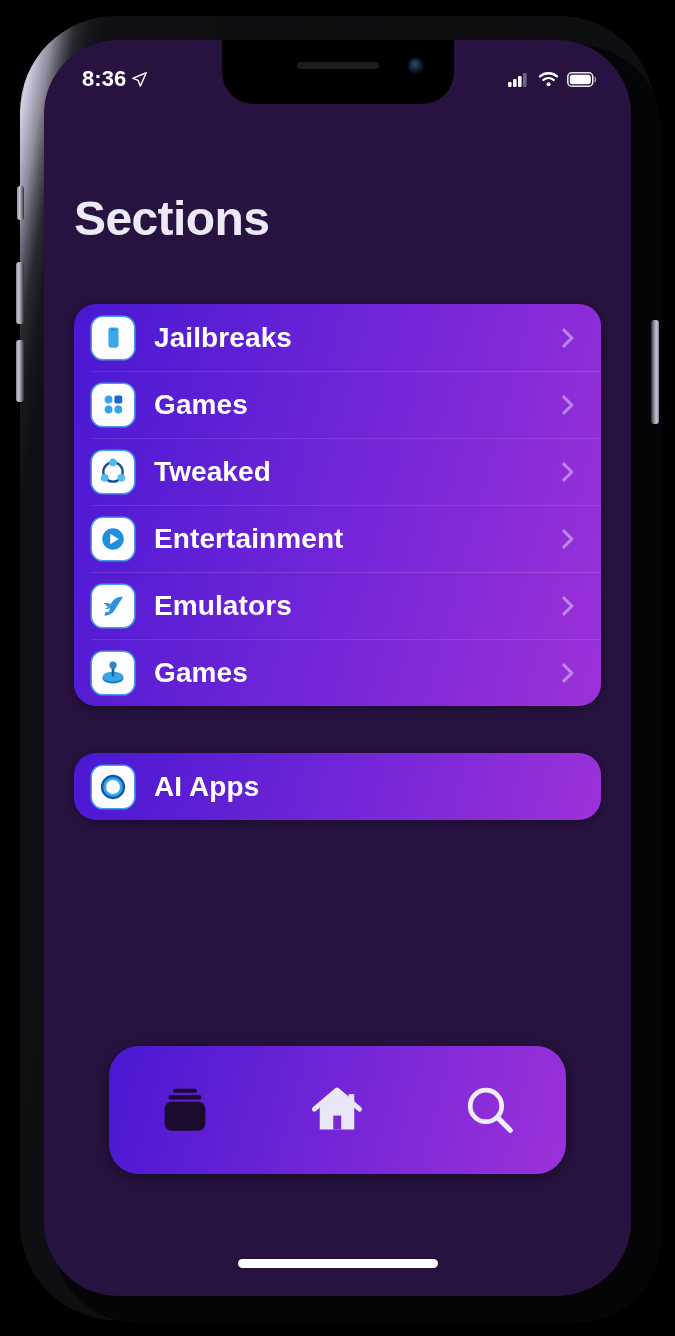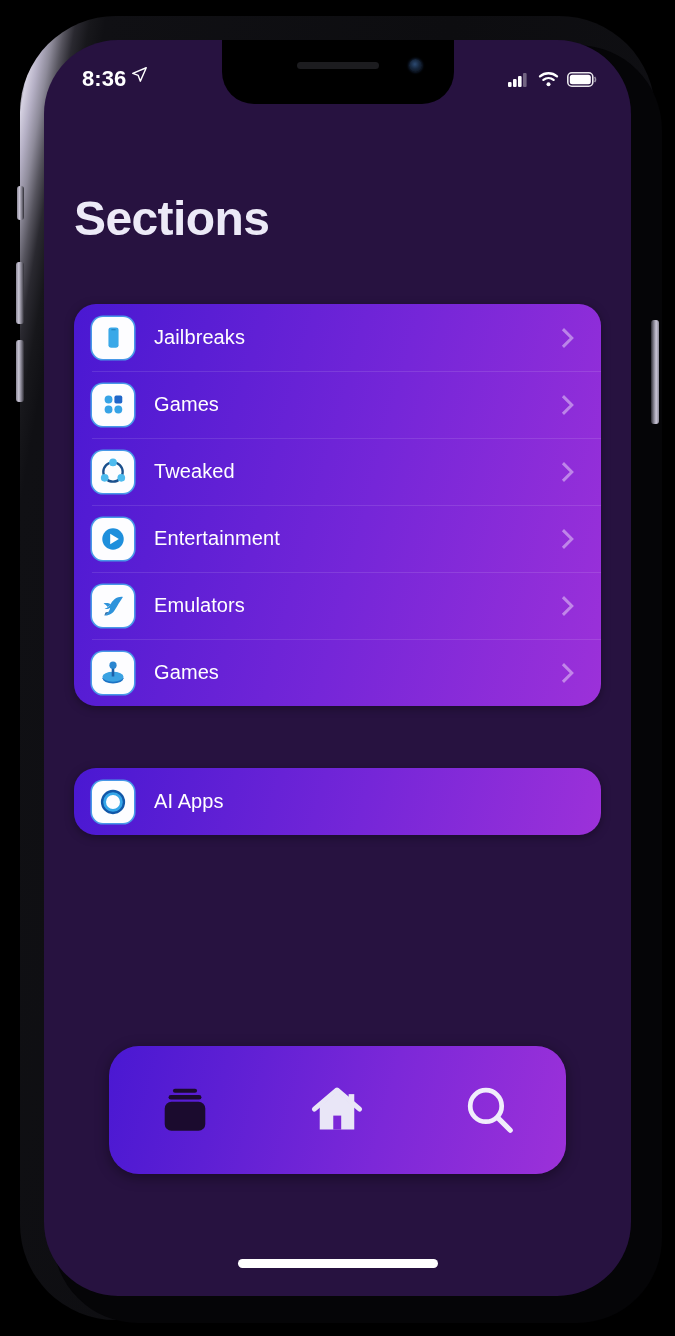--- a/index.html
+++ b/index.html
@@ -84,21 +84,21 @@
     box-shadow:0 0 3px rgba(60,110,190,.5);
   }
 
   
   #status-bar{
     position:absolute; top:0; left:0; right:0; height:64px;
     display:flex; align-items:center; justify-content:space-between;
     padding:14px 34px 0 38px;
     color:#fff; z-index:15;
   }
-  #status-left{ display:flex; align-items:flex-start; gap:5px; }
+  #status-left{ display:flex; align-items:center; gap:5px; }
   #status-time{ font-size:22px; font-weight:600; letter-spacing:.1px; }
   #status-right{ display:flex; align-items:center; gap:8px; }
 
   
   #content{
     position:absolute; top:64px; left:0; right:0; bottom:0;
     padding:0 30px;
   }
   #page-title{
     margin-top:87px;
@@ -106,21 +106,21 @@
     color:#eceaf7; letter-spacing:-0.6px;
   }
 
   .card{
     margin-top:58px;
     border-radius:22px;
     background:linear-gradient(105deg,#4a18d2 0%,#5a1ed4 22%,#7526d8 55%,#9c31d9 100%);
     overflow:hidden;
     box-shadow:0 2px 10px rgba(0,0,0,.35);
   }
-  #ai-apps-card{ margin-top:62px; }
+  #ai-apps-card{ margin-top:47px; }
 
   .row{
     position:relative;
     display:flex; align-items:center;
     height:67px;
     padding:0 18px 0 18px;
     cursor:pointer;
   }
   .row + .row::before{
     content:"";
@@ -129,21 +129,21 @@
   }
   .row-icon{
     width:42px; height:42px; flex:0 0 42px;
     border-radius:11px;
     background:#fdfdff;
     box-shadow:0 0 0 1.6px rgba(70,175,235,.85);
     display:flex; align-items:center; justify-content:center;
   }
   .row-label{
     margin-left:20px;
-    font-size:20px; font-weight:400;
+    font-size:28px; font-weight:700;
     color:#ffffff; letter-spacing:.1px;
     flex:1;
   }
   .chevron{
     width:14px; height:14px;
     border-right:3px solid rgba(255,255,255,.42);
     border-top:3px solid rgba(255,255,255,.42);
     transform:rotate(45deg);
     margin-right:12px;
   }

